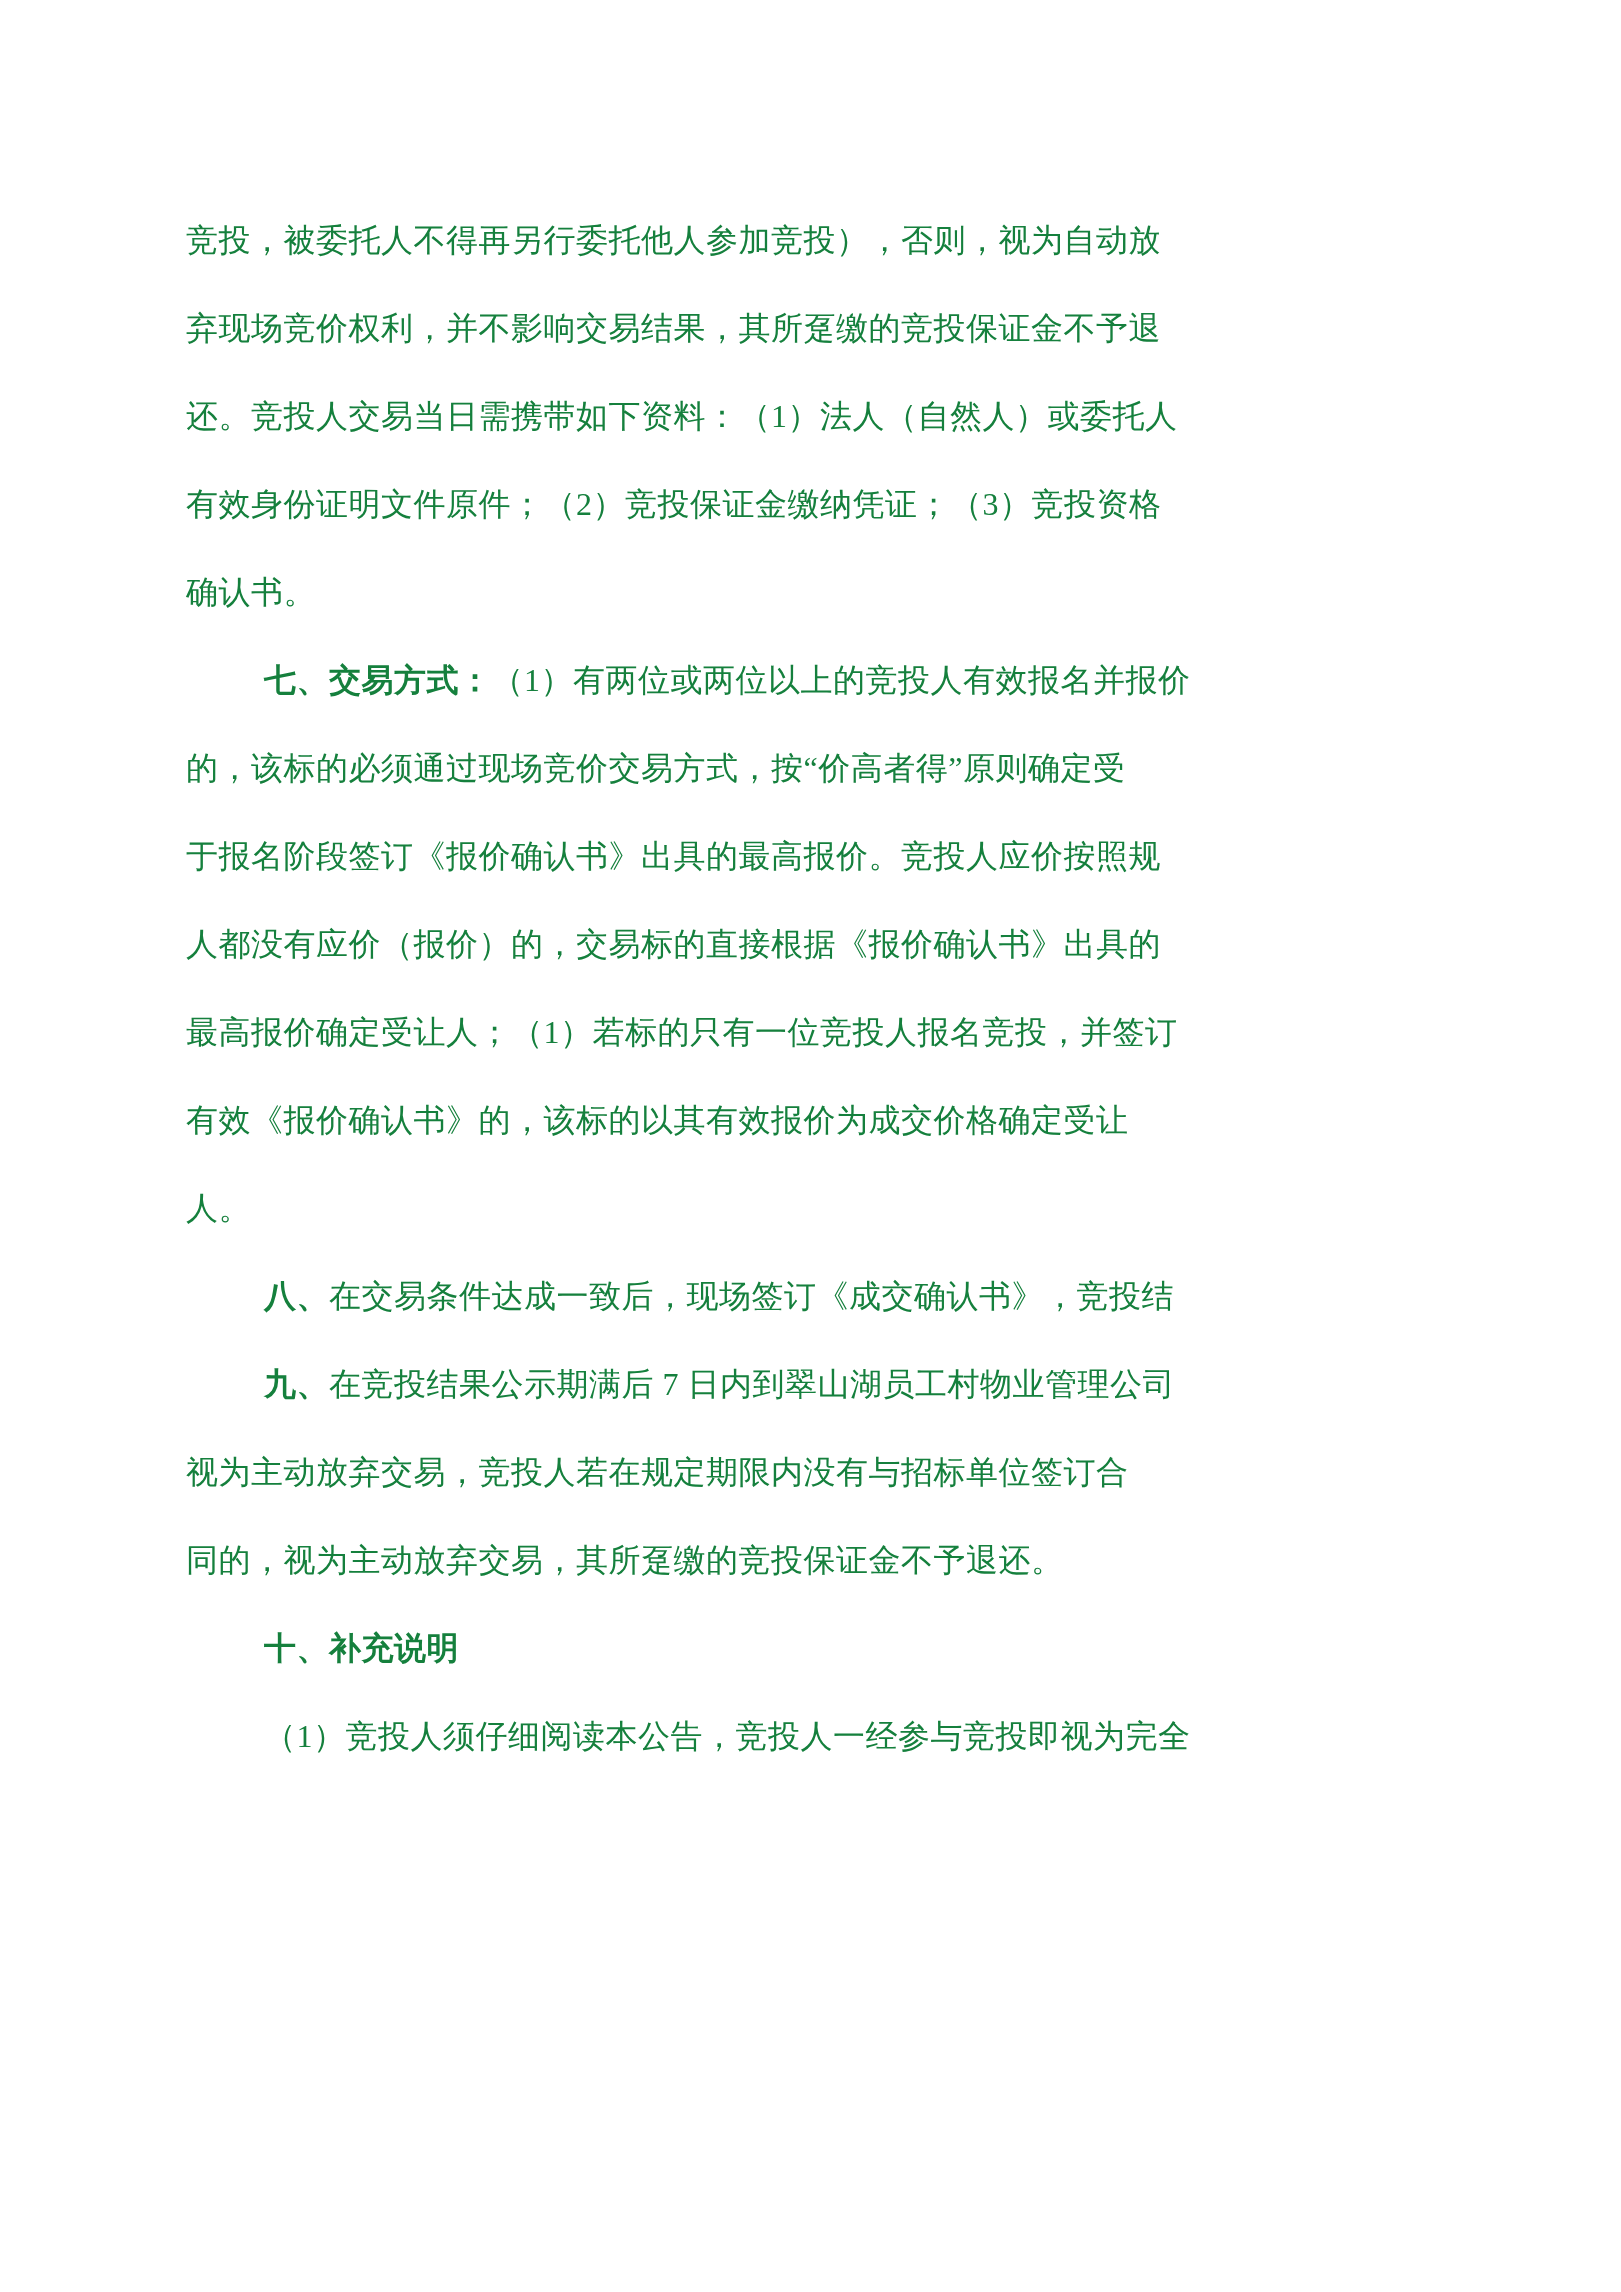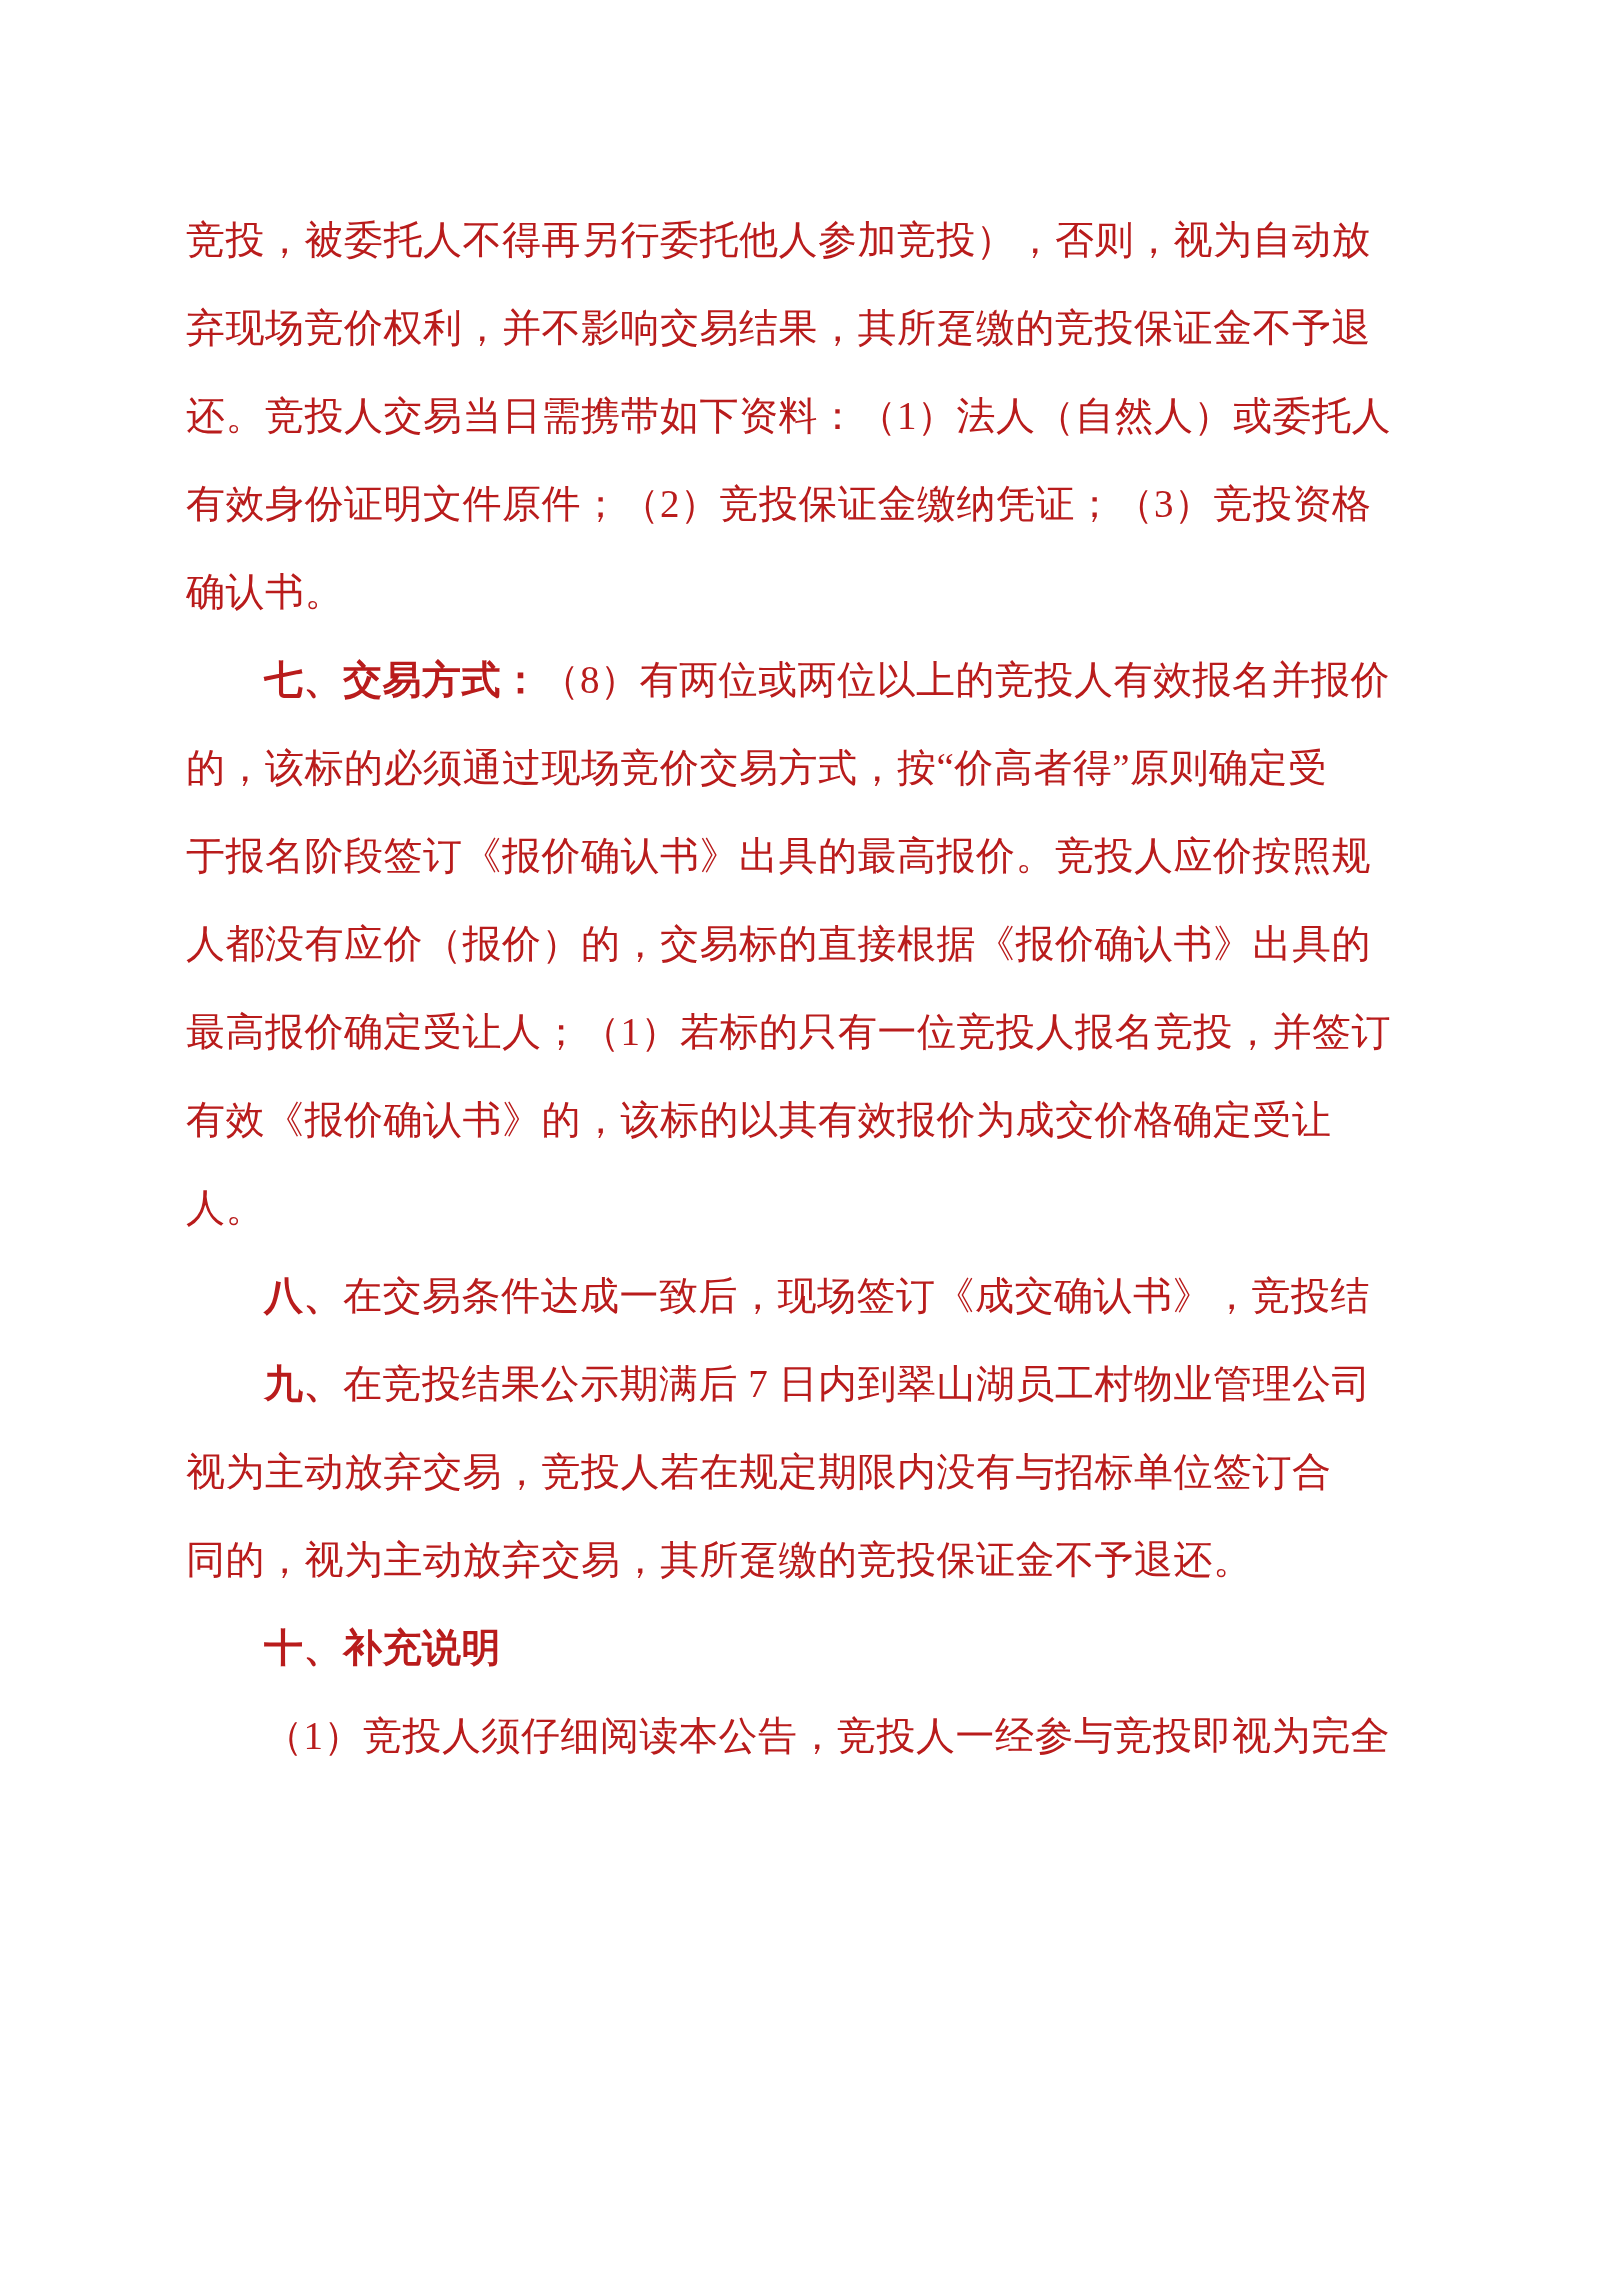--- a/index.html
+++ b/index.html
@@ -18,24 +18,24 @@
   }
   .body-text {
     position: absolute;
     left: 186px;
     top: 196px;
     width: 1191px;
   }
   .line {
     height: 88px;
     line-height: 88px;
-    font-size: 39px;
+    font-size: 32px;
     letter-spacing: 0.5px;
     white-space: nowrap;
-    color: #b91c1c;
+    color: #15803d;
   }
   .line.indent {
     text-indent: 78px;
   }
   .b {
     font-weight: 700;
   }
 </style>
 </head>
 <body>
@@ -46,21 +46,21 @@
     <div class="line"><span class="b"></span><span>竞投，被委托人不得再另行委托他人参加竞投），否则，视为自动放</span></div>
 
     <div class="line"><span class="b"></span><span>弃现场竞价权利，并不影响交易结果，其所趸缴的竞投保证金不予退</span></div>
 
     <div class="line"><span class="b"></span><span>还。竞投人交易当日需携带如下资料：（1）法人（自然人）或委托人</span></div>
 
     <div class="line"><span class="b"></span><span>有效身份证明文件原件；（2）竞投保证金缴纳凭证；（3）竞投资格</span></div>
 
     <div class="line"><span class="b"></span><span>确认书。</span></div>
 
-    <div class="line indent"><span class="b">七、交易方式：</span><span>（8）有两位或两位以上的竞投人有效报名并报价</span></div>
+    <div class="line indent"><span class="b">七、交易方式：</span><span>（1）有两位或两位以上的竞投人有效报名并报价</span></div>
 
     <div class="line"><span class="b"></span><span>的，该标的必须通过现场竞价交易方式，按“价高者得”原则确定受</span></div>
 
 
     <div class="line"><span class="b"></span><span>于报名阶段签订《报价确认书》出具的最高报价。竞投人应价按照规</span></div>
 
 
     <div class="line"><span class="b"></span><span>人都没有应价（报价）的，交易标的直接根据《报价确认书》出具的</span></div>
 
     <div class="line"><span class="b"></span><span>最高报价确定受让人；（1）若标的只有一位竞投人报名竞投，并签订</span></div>

